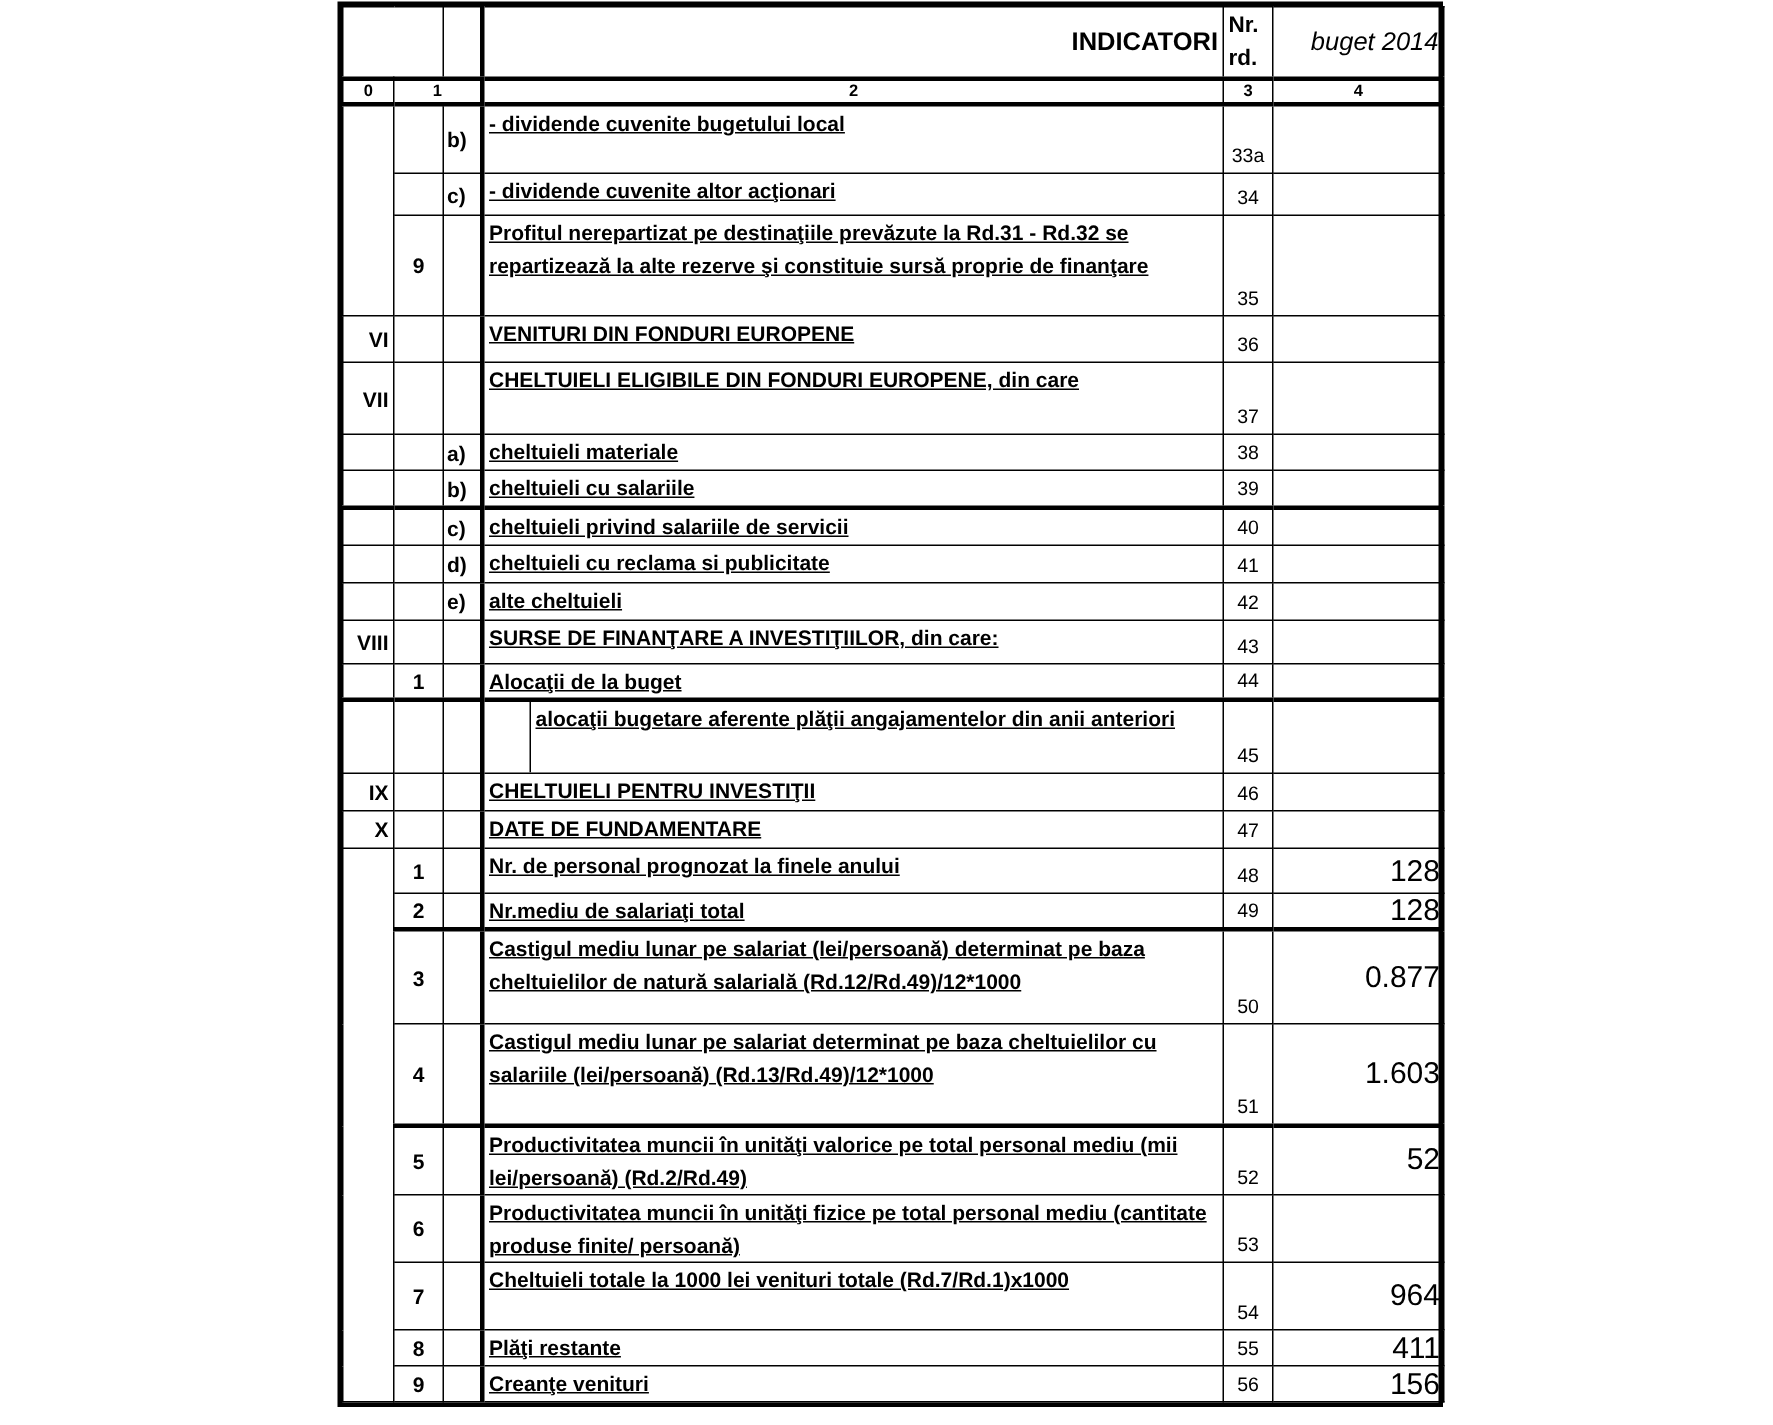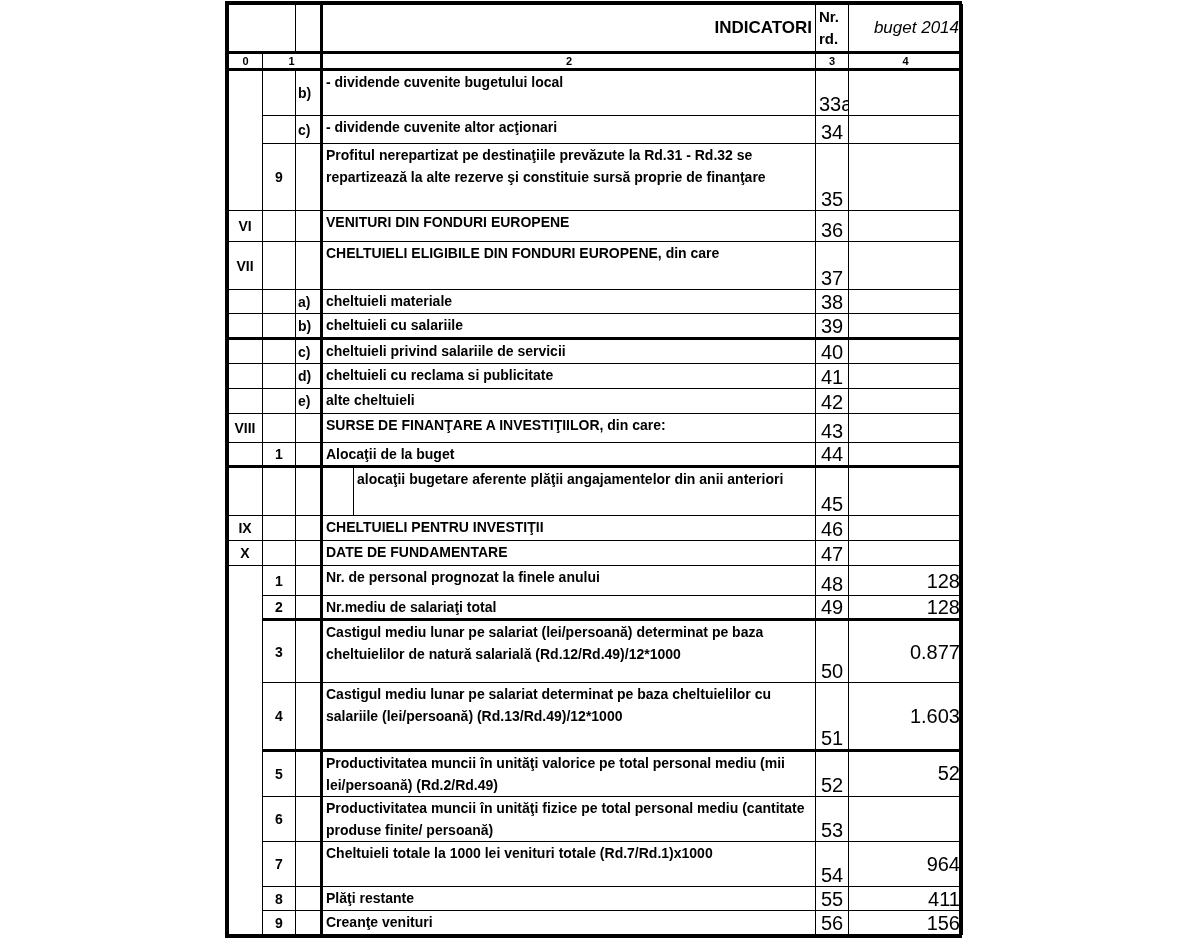--- a/index.html
+++ b/index.html
@@ -4,25 +4,25 @@
 <style>
   html, body { margin:0; padding:0; background:#ffffff; }
   body { width:1182px; height:950px; position:relative; overflow:hidden;
          font-family:"Liberation Sans", sans-serif; color:#000; }
   .sheet { position:absolute; left:225px; top:1px; width:737px;
            border:3px solid #000; box-sizing:border-box; }
   table { border-collapse:collapse; width:100%; table-layout:fixed; }
   td { border:1px solid #000; padding:0 3px; font-size:14px; font-weight:bold;
        vertical-align:top; line-height:22px; overflow:hidden; }
   tr.thick-top td { border-top:3px solid #000; }
-  td.c0 { text-align:center; padding-left:2px; vertical-align:middle;margin-left:34px; }
+  td.c0 { text-align:right; padding-left:2px; vertical-align:middle;margin-left:34px; }
   td.c1 { text-align:center; vertical-align:middle; }
   td.c2 { text-align:left; padding-left:2px; vertical-align:middle; }
-  td.ind { text-align:left; padding-left:3px; }
-  td.nr { text-align:center; vertical-align:bottom; font-weight:normal; font-size:20px; }
+  td.ind { text-align:left; padding-left:3px;text-decoration:underline; }
+  td.nr { text-align:center; vertical-align:bottom; font-weight:normal; font-size:13px; }
   td.val { text-align:right; padding-right:2px; vertical-align:middle; font-weight:normal; font-size:20px; }
   td.hdr { text-align:right; vertical-align:middle; font-size:17px; font-weight:bold; }
   td.hdr-small { text-align:left; vertical-align:middle; font-size:15px; line-height:22px; font-weight:bold;margin-left:48px; }
   tr.idx td { font-size:11px; line-height:14px; text-align:center; vertical-align:top; border-bottom:3px solid #000; }
   tr.header td { border-bottom:3px solid #000; }
   .vline-left { border-left:3px solid #000 !important; }
   .ind-sub { padding-left:0 !important; }
 </style>
 </head>
 <body>

